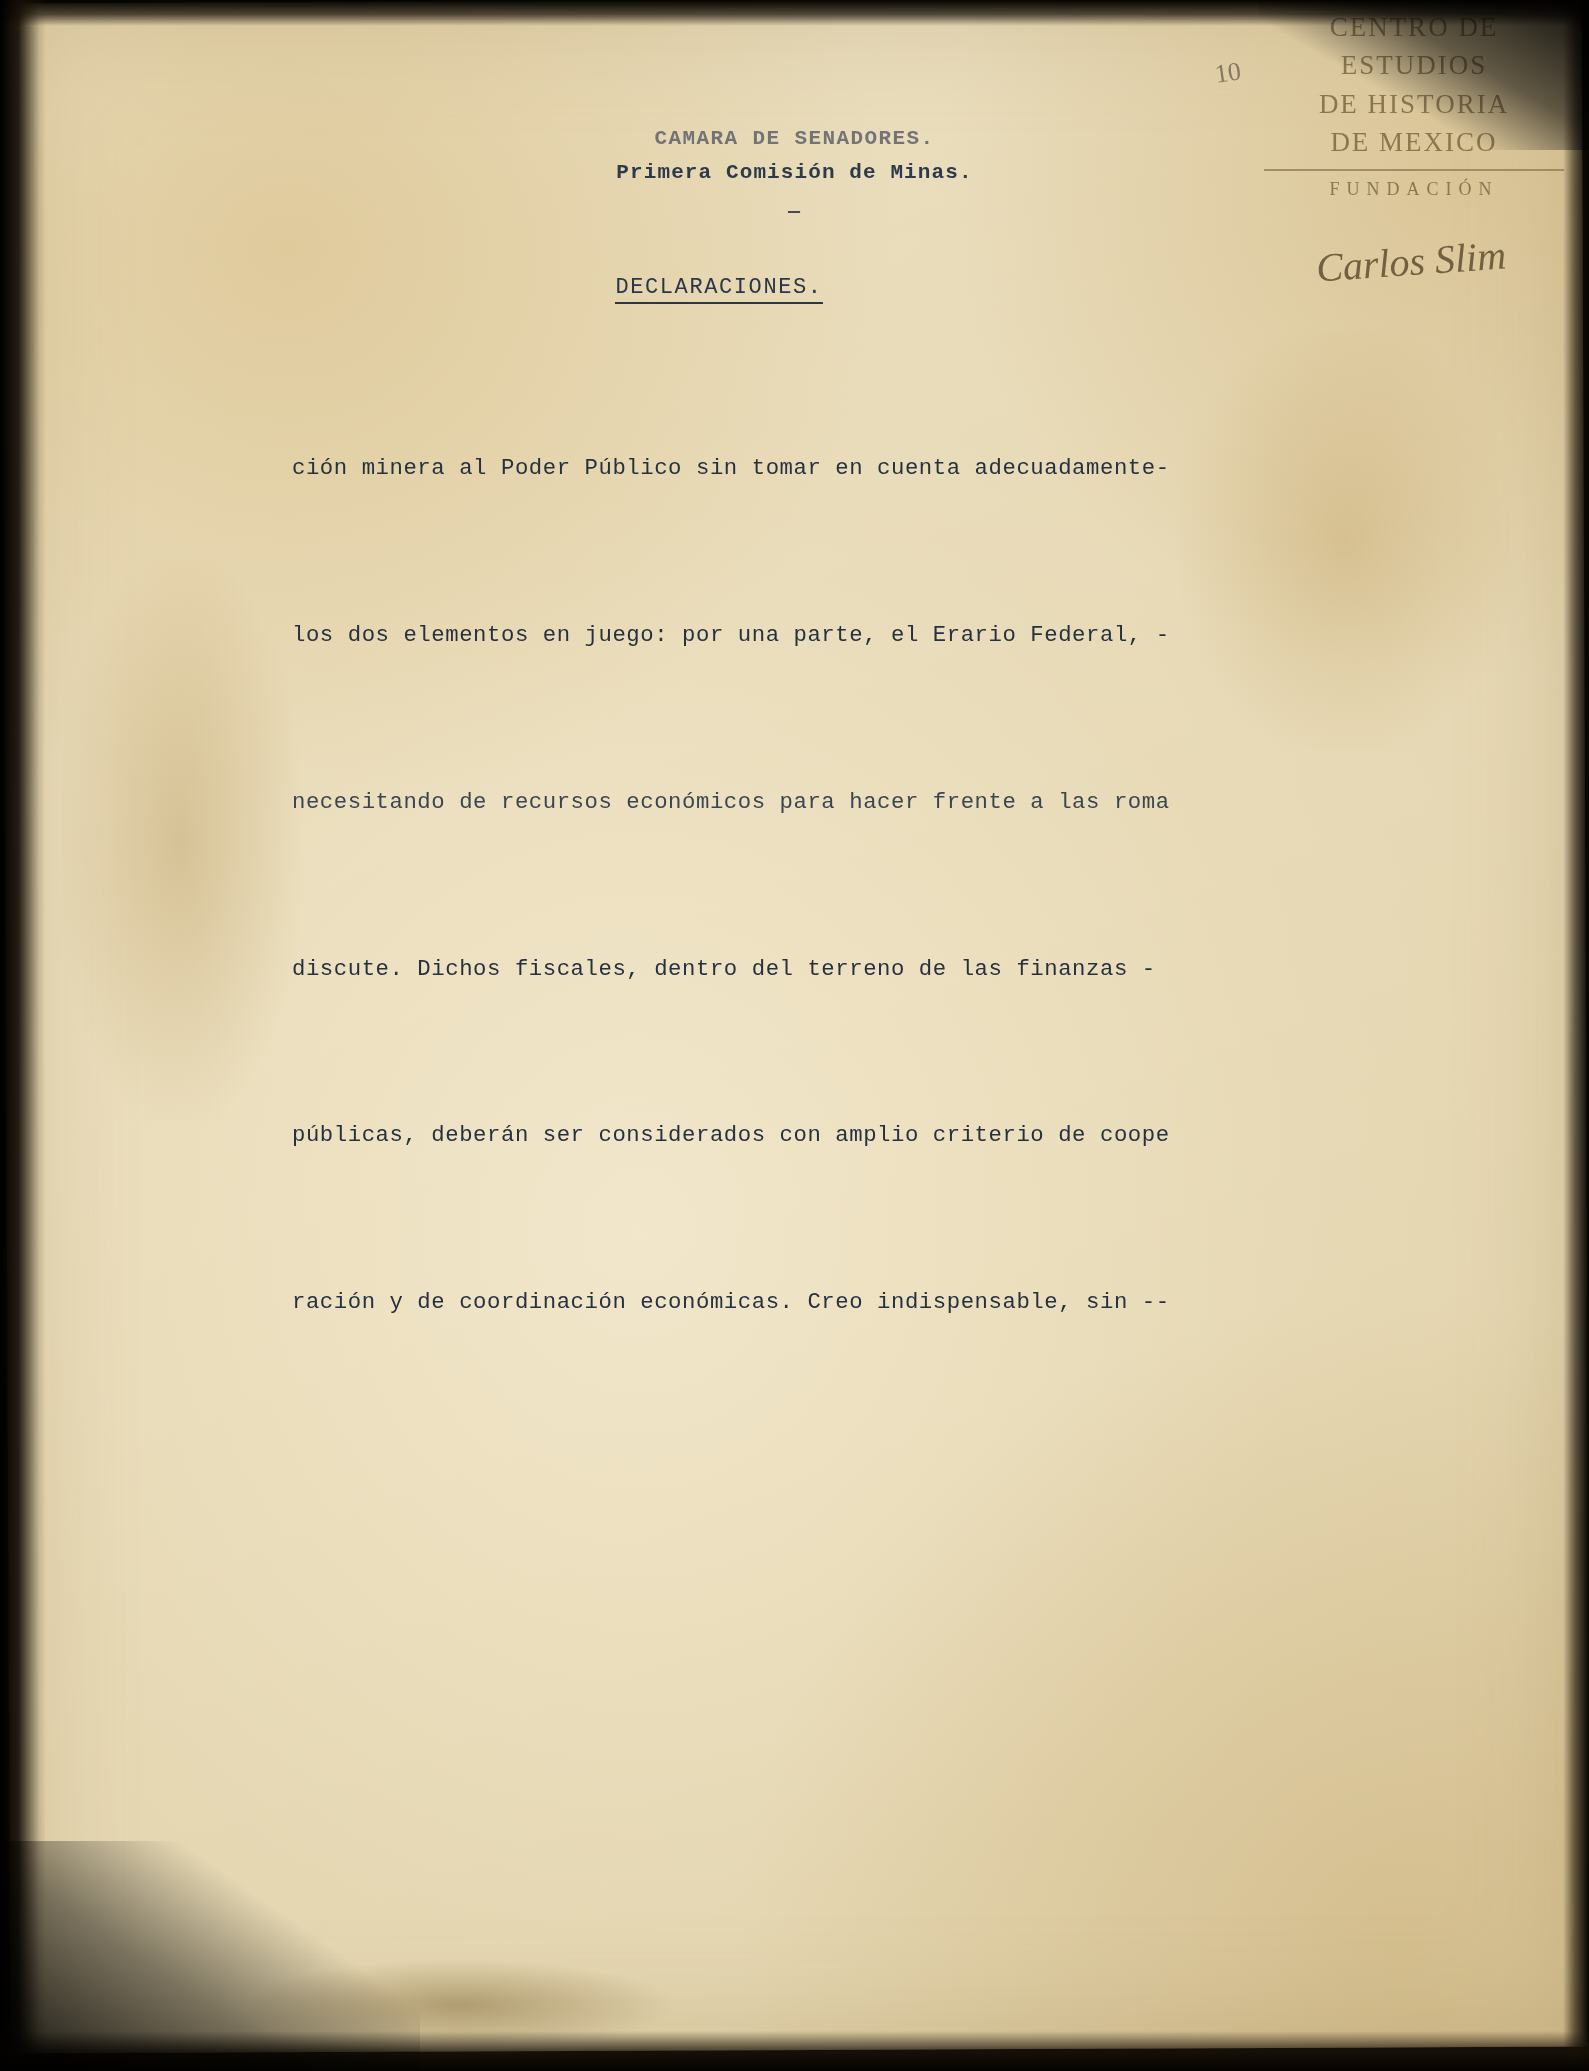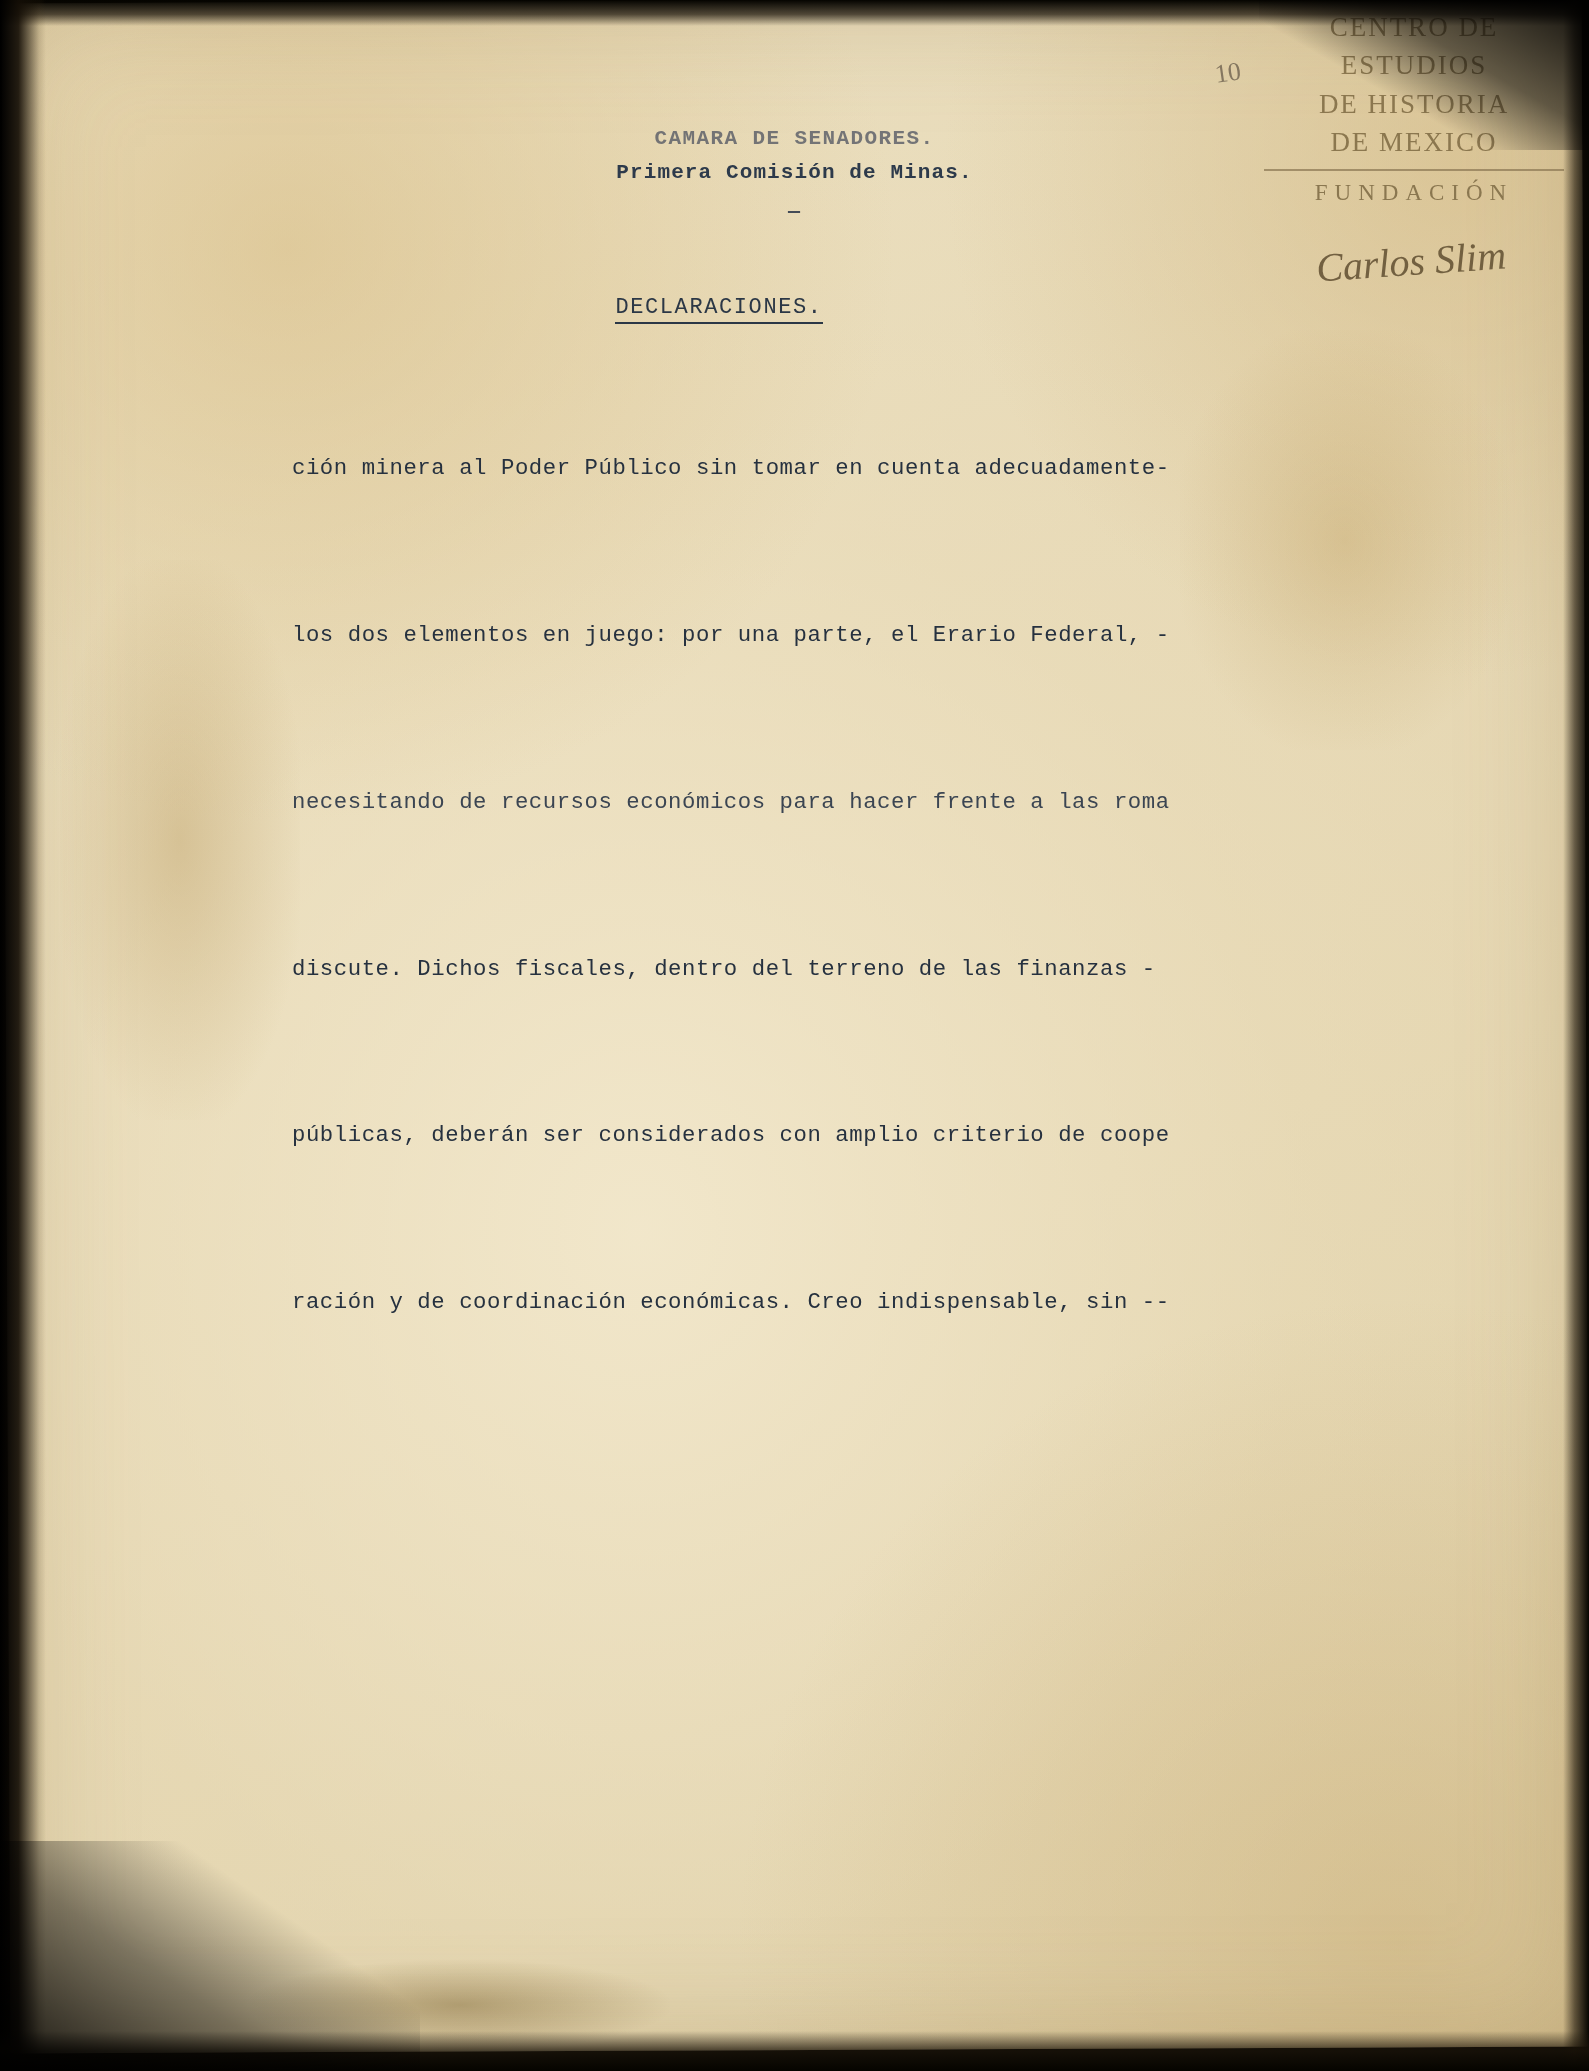--- a/index.html
+++ b/index.html
@@ -121,21 +121,20 @@
   }
   .decl {
     position: absolute;
     left: 0;
     top: 275px;
     width: 1438px;
     text-align: center;
     font-size: 22px;
     letter-spacing: 1.6px;
     color: #2b3746;
-    margin-top: 20px;
   }
   .decl span {
     border-bottom: 2px solid #2b3746;
     padding-bottom: 2px;
   }
 
   .body-text {
     position: absolute;
     left: 292px;
     top: 330px;
@@ -168,21 +167,21 @@
     opacity: 0.92;
   }
   .stamp .rule {
     margin: 8px auto 6px auto;
     width: 300px;
     height: 2px;
     background: #8d7a55;
     opacity: 0.75;
   }
   .stamp .fnd {
-    font-size: 23px;
+    font-size: 18px;
     letter-spacing: 7px;
     color: #8a7750;
   }
   .signature {
     position: absolute;
     right: 18px;
     top: 238px;
     width: 320px;
     text-align: center;
     font-family: "Liberation Serif", "DejaVu Serif", serif;

